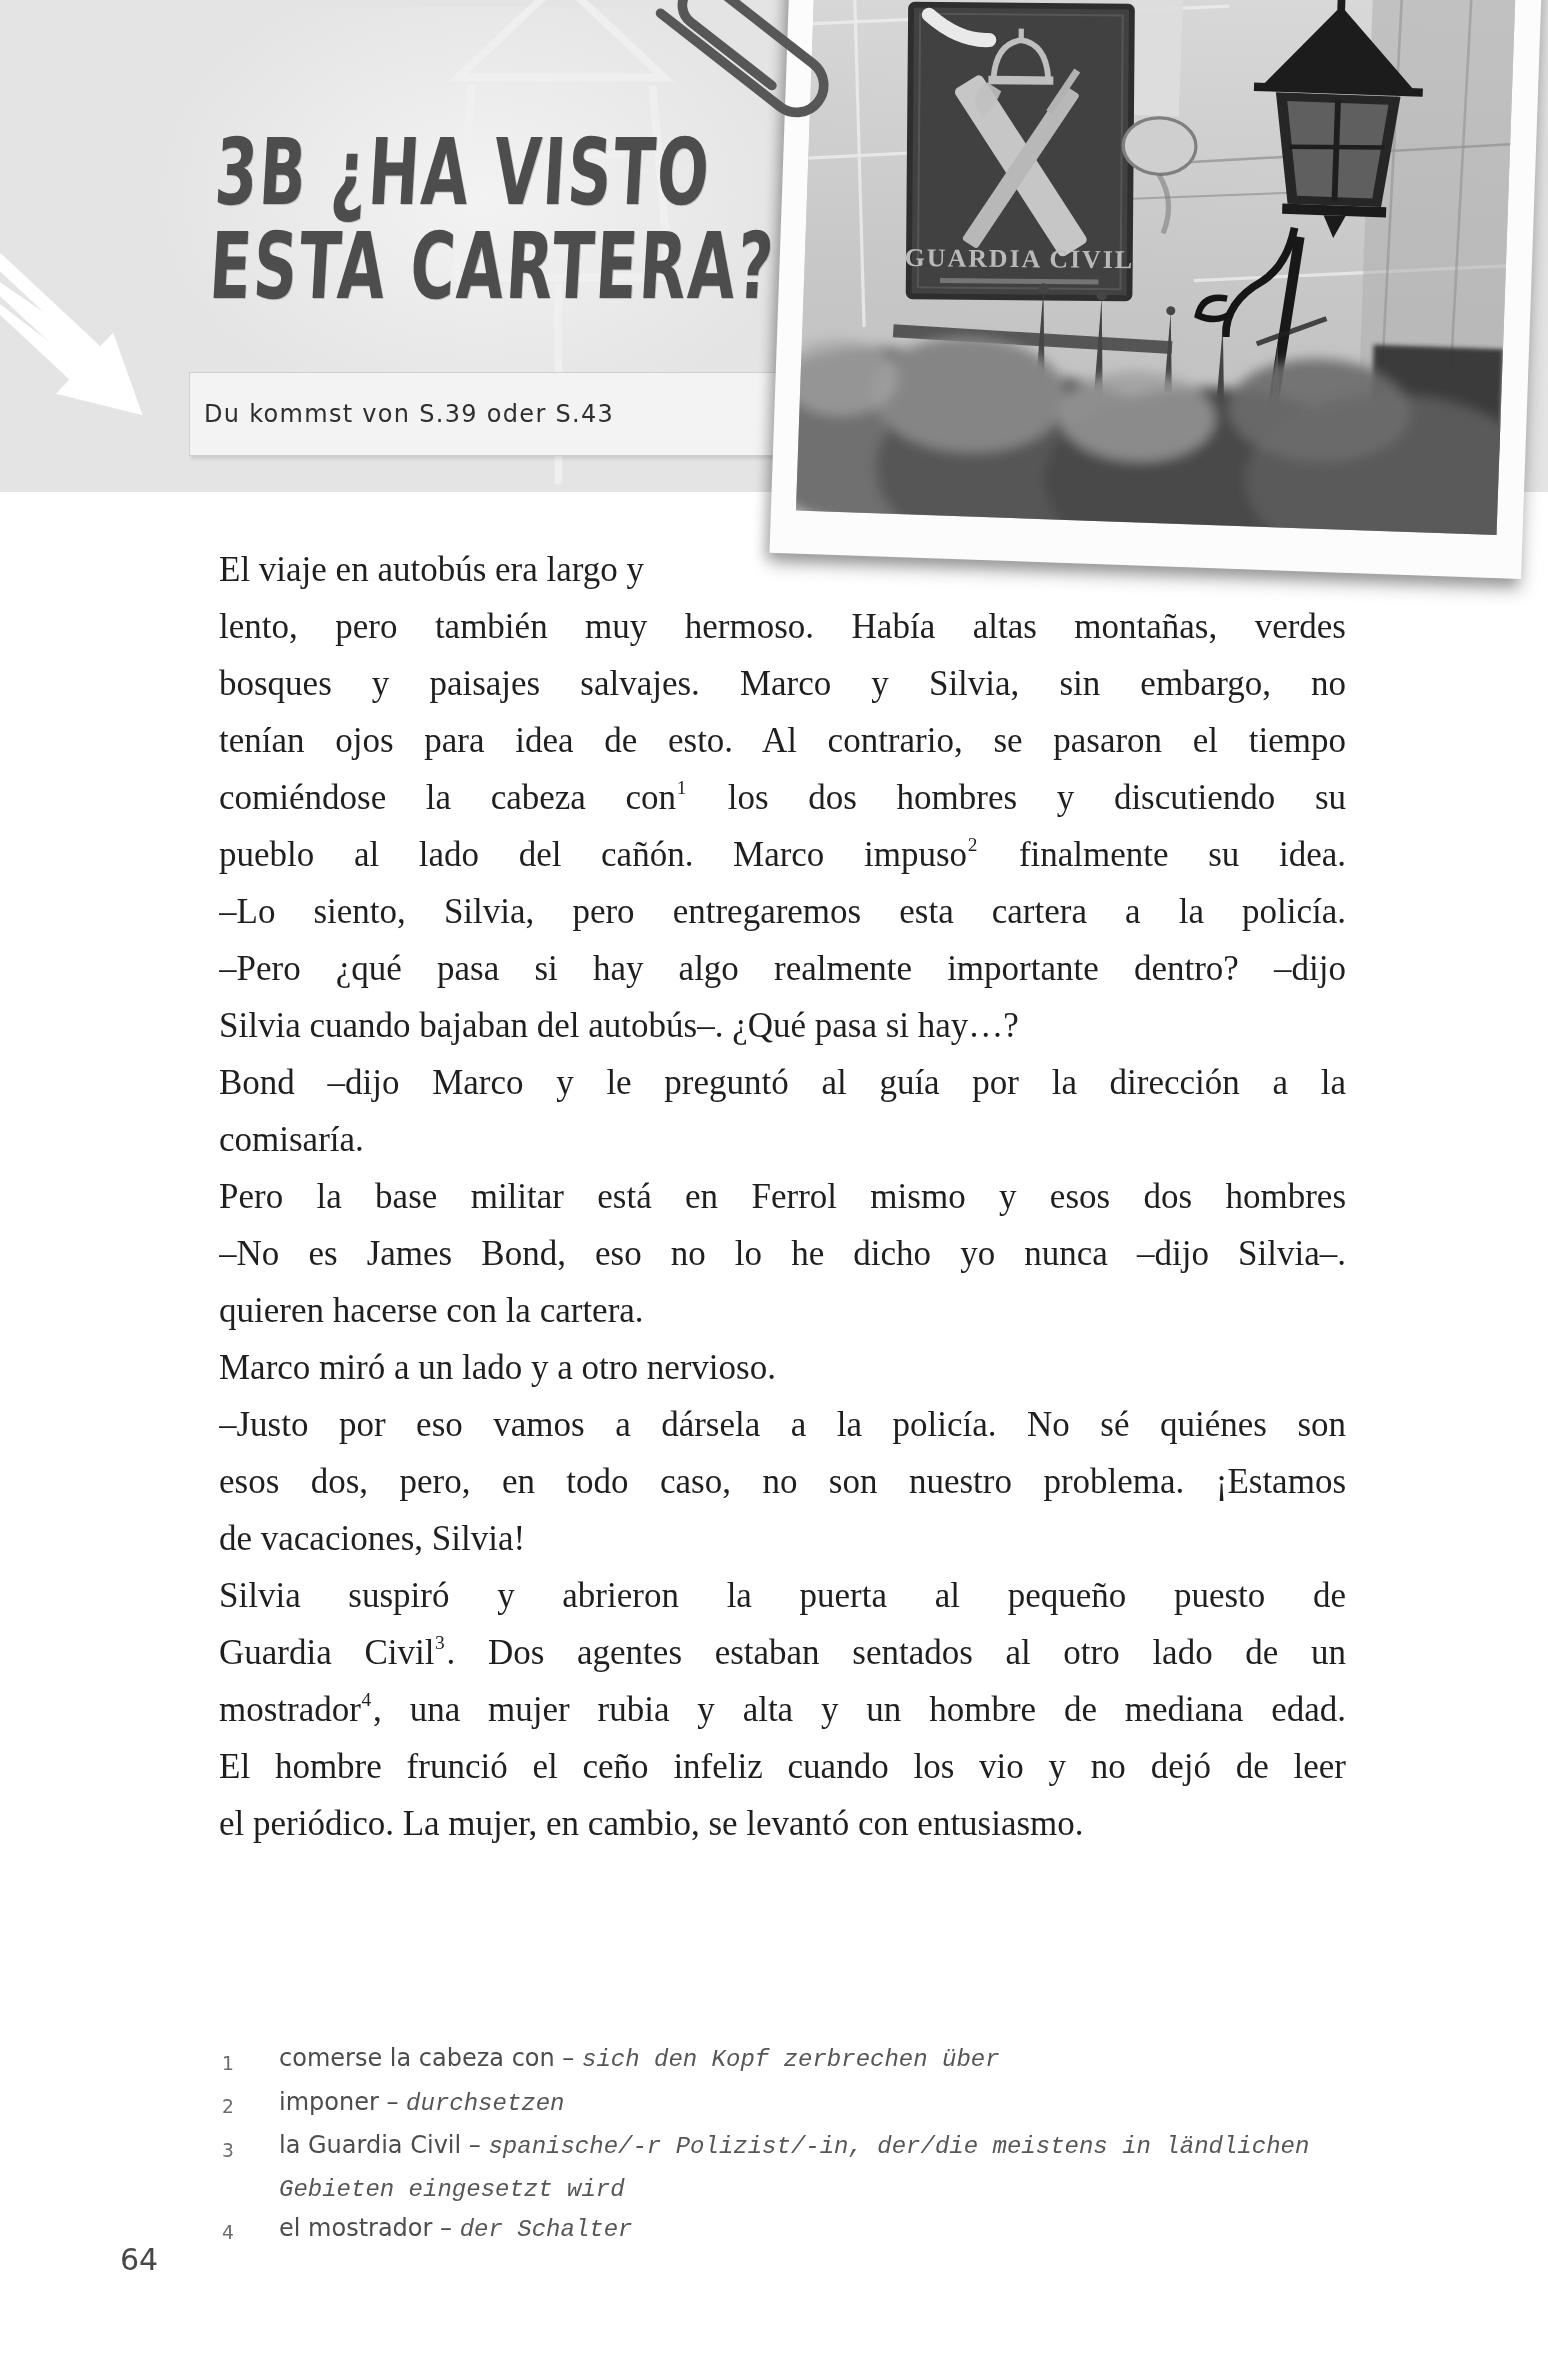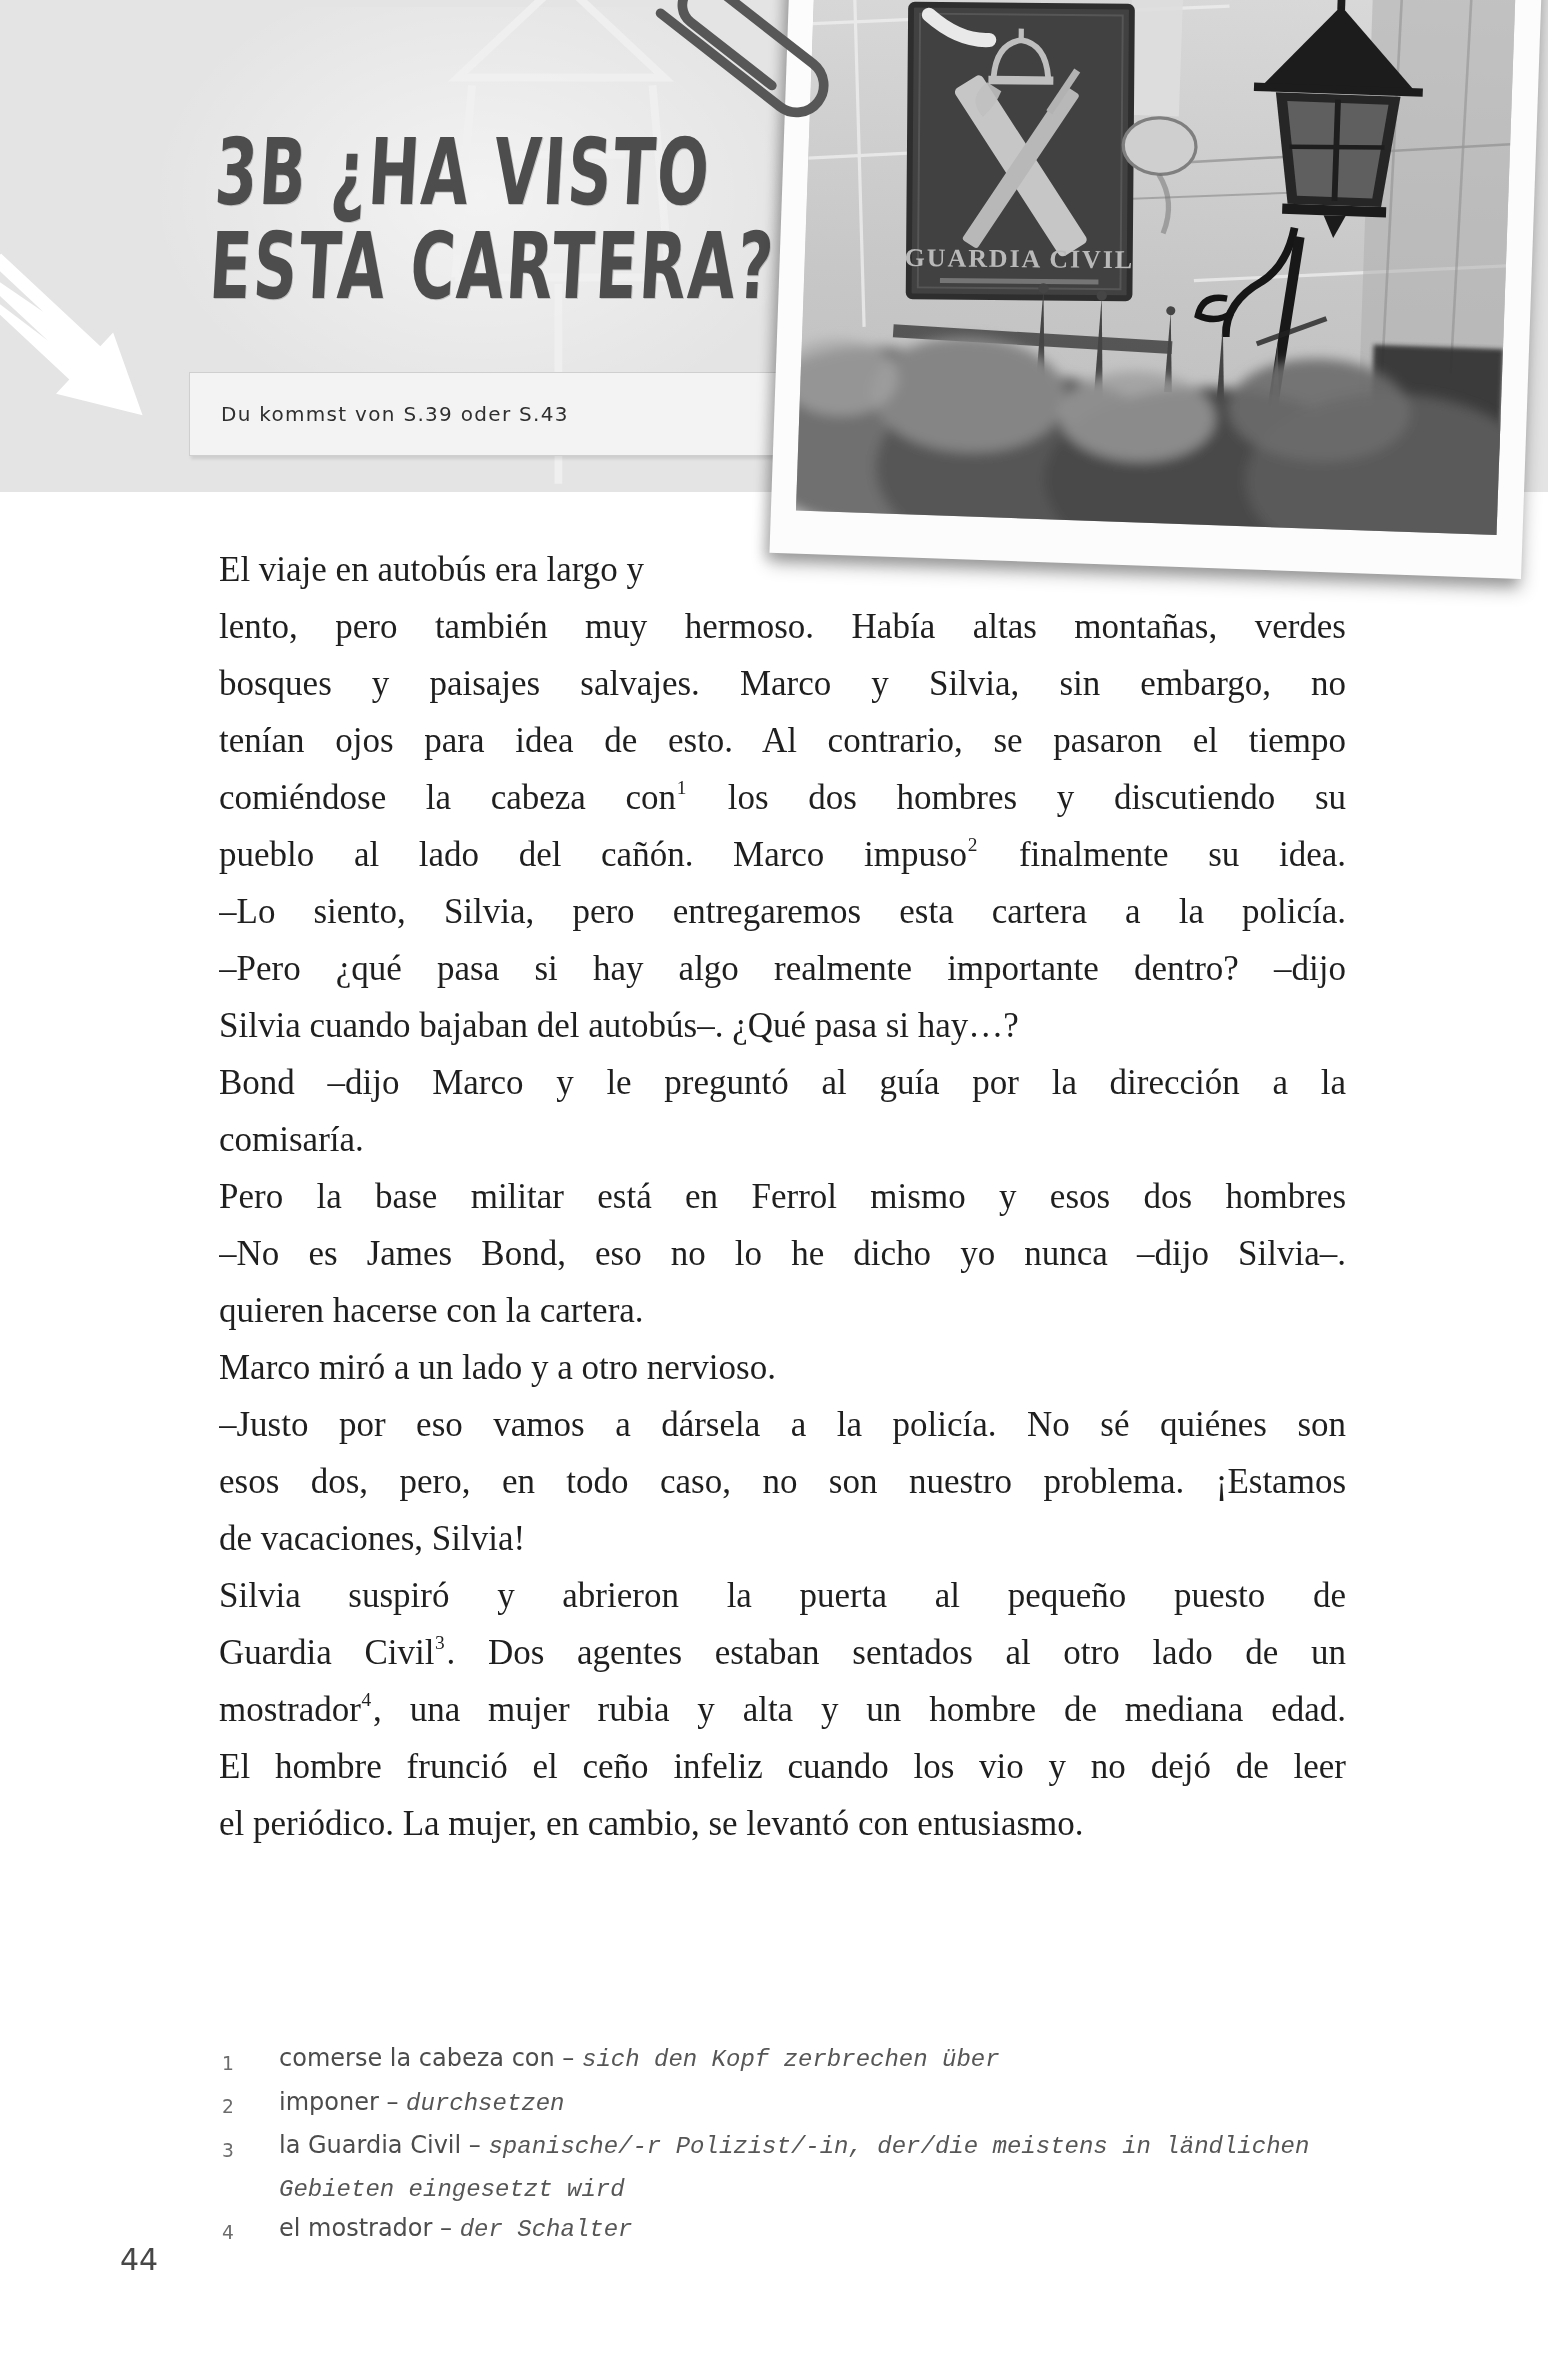--- a/index.html
+++ b/index.html
@@ -19,22 +19,22 @@
   .title{position:absolute;left:218px;top:126px;margin:0;z-index:3;
          font-family:"DejaVu Sans",sans-serif;font-weight:bold;font-size:92px;line-height:94px;
          color:#4d4d4d;letter-spacing:3.2px;white-space:nowrap;
          transform:scaleX(.66) skewX(-5deg);transform-origin:left top;
          text-shadow:1.3px 1.3px 0 rgba(77,77,77,.25);}
 
   
   .note-box{position:absolute;left:189px;top:372px;width:589px;height:84px;z-index:3;
             background:#f4f3f3;border:1.3px solid #cfcfcf;box-sizing:border-box;
             box-shadow:1.9px 2.6px 3.2px rgba(0,0,0,.10);
-            display:flex;align-items:center;padding-left:31px;
-            font-family:"DejaVu Sans",sans-serif;font-size:20px;letter-spacing:1.3px;color:#2f2f2f;}
+            display:flex;align-items:center;padding-left:14px;
+            font-family:"DejaVu Sans",sans-serif;font-size:24px;letter-spacing:1.3px;color:#2f2f2f;}
 
   
   .polaroid{position:absolute;left:780px;top:-52px;width:752px;height:618px;z-index:4;
             background:#fcfcfc;box-sizing:border-box;padding:30px 26px 43px 24.5px;
             transform:rotate(2deg);transform-origin:center;
             box-shadow:0 10.3px 18px rgba(0,0,0,.30), -5.2px 6.5px 11.6px rgba(0,0,0,.16);}
   .photo-svg{width:100%;height:100%;display:block;background:#c9c9c9;}
 
   
   .clip-svg{position:absolute;left:618px;top:-37px;z-index:5;}
@@ -248,16 +248,16 @@
       <div class="fn-row">
         <span class="fn-num"></span>
         <span class="fn-de">Gebieten eingesetzt wird</span>
       </div>
       <div class="fn-row">
         <span class="fn-num">4</span>
         <span class="fn-body"><span class="fn-es">el mostrador – </span><span class="fn-de">der Schalter</span></span>
       </div>
     </div>
 
-  <div class="pagenum">44</div>
+  <div class="pagenum">64</div>
 
 </div>
 
 
 </body></html>

